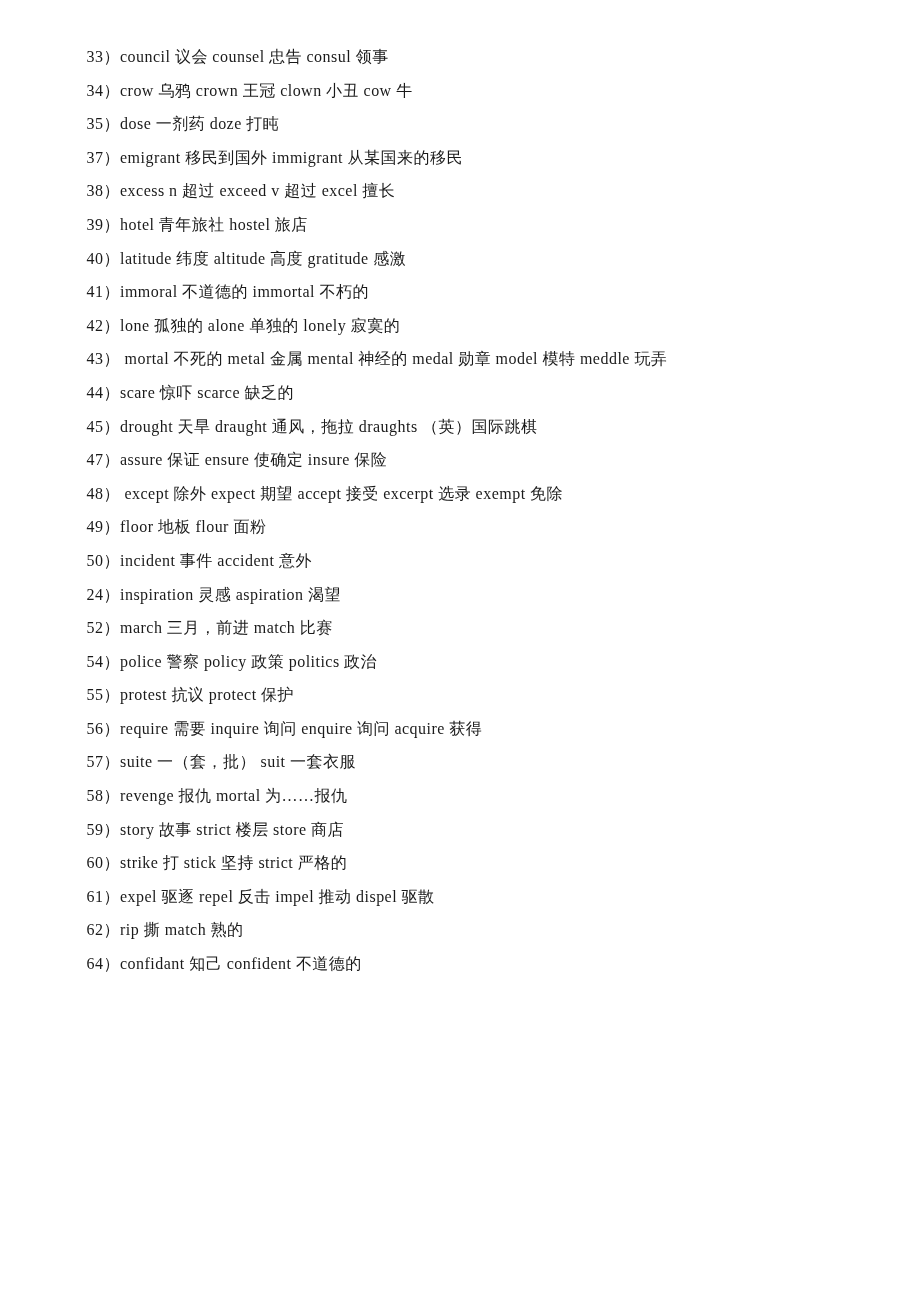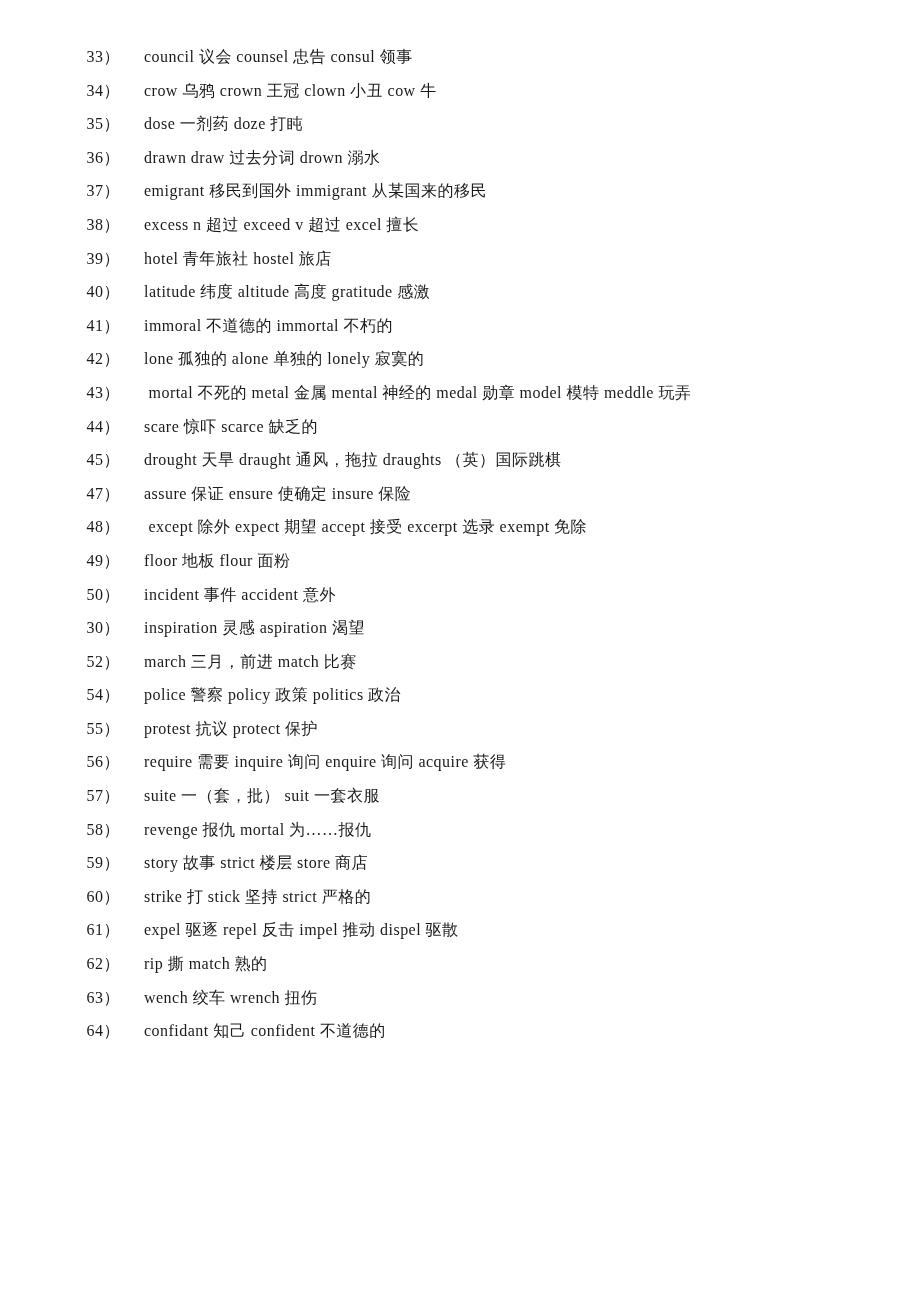--- a/index.html
+++ b/index.html
@@ -21,50 +21,48 @@
       line-height: 2.1;
     }
     .word-list li {
       text-align: justify;
       letter-spacing: 0.03em;
     }
     .num {
       display: inline-block;
       min-width: 40px;
       text-align: right;
-      margin-right: 24px;
+      margin-right: 0;
     }
   </style>
 </head>
 <body>
 
 <ul class="word-list">
 <li><span class="num">33）</span><span>council  议会  counsel  忠告  consul  领事</span></li>
     <li><span class="num">34）</span><span>crow  乌鸦  crown  王冠  clown  小丑  cow  牛</span></li>
     <li><span class="num">35）</span><span>dose  一剂药  doze  打盹</span></li>
-    <li><span class="num">36）</span><span>drawn  draw  过去分词  drown  溺水</span></li>
     <li><span class="num">37）</span><span>emigrant  移民到国外  immigrant  从某国来的移民</span></li>
     <li><span class="num">38）</span><span>excess n  超过  exceed v 超过  excel  擅长</span></li>
     <li><span class="num">39）</span><span>hotel  青年旅社  hostel  旅店</span></li>
     <li><span class="num">40）</span><span>latitude  纬度  altitude  高度  gratitude  感激</span></li>
     <li><span class="num">41）</span><span>immoral  不道德的  immortal  不朽的</span></li>
     <li><span class="num">42）</span><span>lone  孤独的  alone  单独的  lonely  寂寞的</span></li>
     <li><span class="num">43）</span><span> mortal  不死的  metal  金属  mental  神经的  medal  勋章  model  模特  meddle  玩弄</span></li>
     <li><span class="num">44）</span><span>scare  惊吓  scarce  缺乏的</span></li>
     <li><span class="num">45）</span><span>drought  天旱  draught  通风，拖拉  draughts  （英）国际跳棋</span></li>
     <li><span class="num">47）</span><span>assure  保证  ensure  使确定  insure  保险</span></li>
     <li><span class="num">48）</span><span> except  除外  expect  期望  accept  接受  excerpt  选录  exempt  免除</span></li>
     <li><span class="num">49）</span><span>floor  地板  flour  面粉</span></li>
     <li><span class="num">50）</span><span>incident  事件  accident  意外</span></li>
-    <li><span class="num">30）</span><span>inspiration  灵感  aspiration  渴望</span></li>
+    <li><span class="num">24）</span><span>inspiration  灵感  aspiration  渴望</span></li>
     <li><span class="num">52）</span><span>march  三月，前进  match  比赛</span></li>
     <li><span class="num">54）</span><span>police  警察  policy  政策  politics  政治</span></li>
     <li><span class="num">55）</span><span>protest  抗议  protect  保护</span></li>
     <li><span class="num">56）</span><span>require  需要  inquire  询问  enquire  询问  acquire  获得</span></li>
     <li><span class="num">57）</span><span>suite  一（套，批）  suit 一套衣服</span></li>
     <li><span class="num">58）</span><span>revenge  报仇  mortal  为……报仇</span></li>
     <li><span class="num">59）</span><span>story  故事  strict  楼层  store  商店</span></li>
     <li><span class="num">60）</span><span>strike  打  stick  坚持  strict  严格的</span></li>
     <li><span class="num">61）</span><span>expel  驱逐  repel  反击  impel  推动  dispel  驱散</span></li>
     <li><span class="num">62）</span><span>rip  撕  match  熟的</span></li>
-    <li><span class="num">63）</span><span>wench  绞车  wrench  扭伤</span></li>
     <li><span class="num">64）</span><span>confidant  知己  confident  不道德的</span></li>
   </ul>
 
 </body></html>

